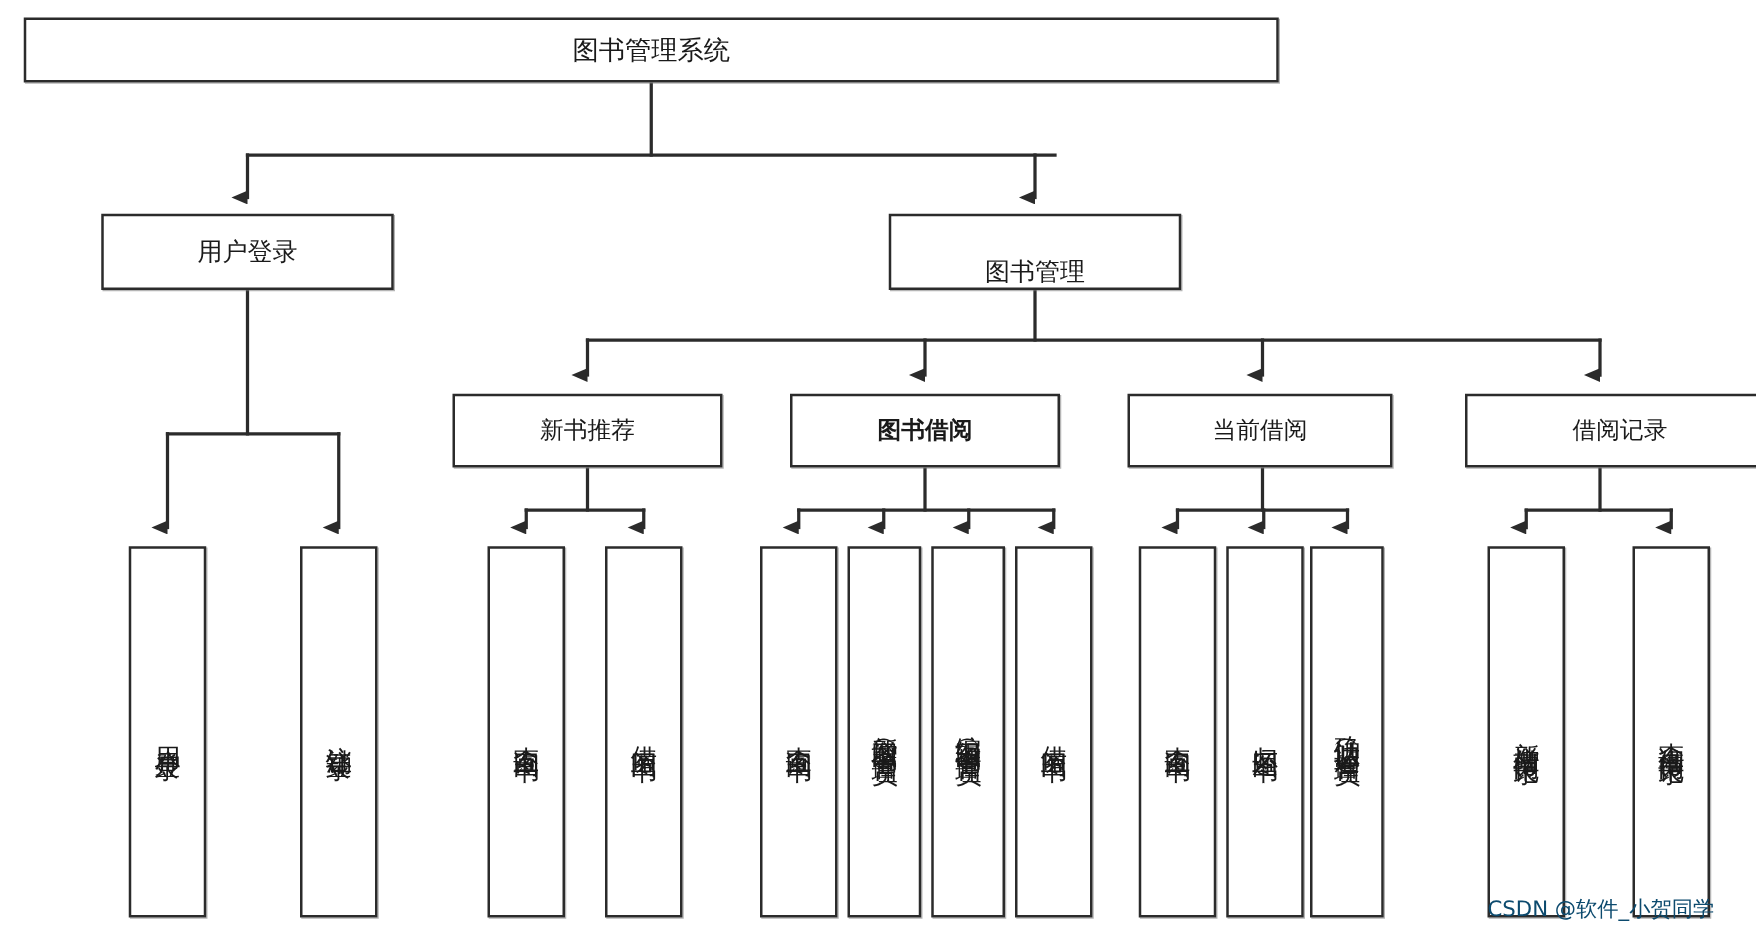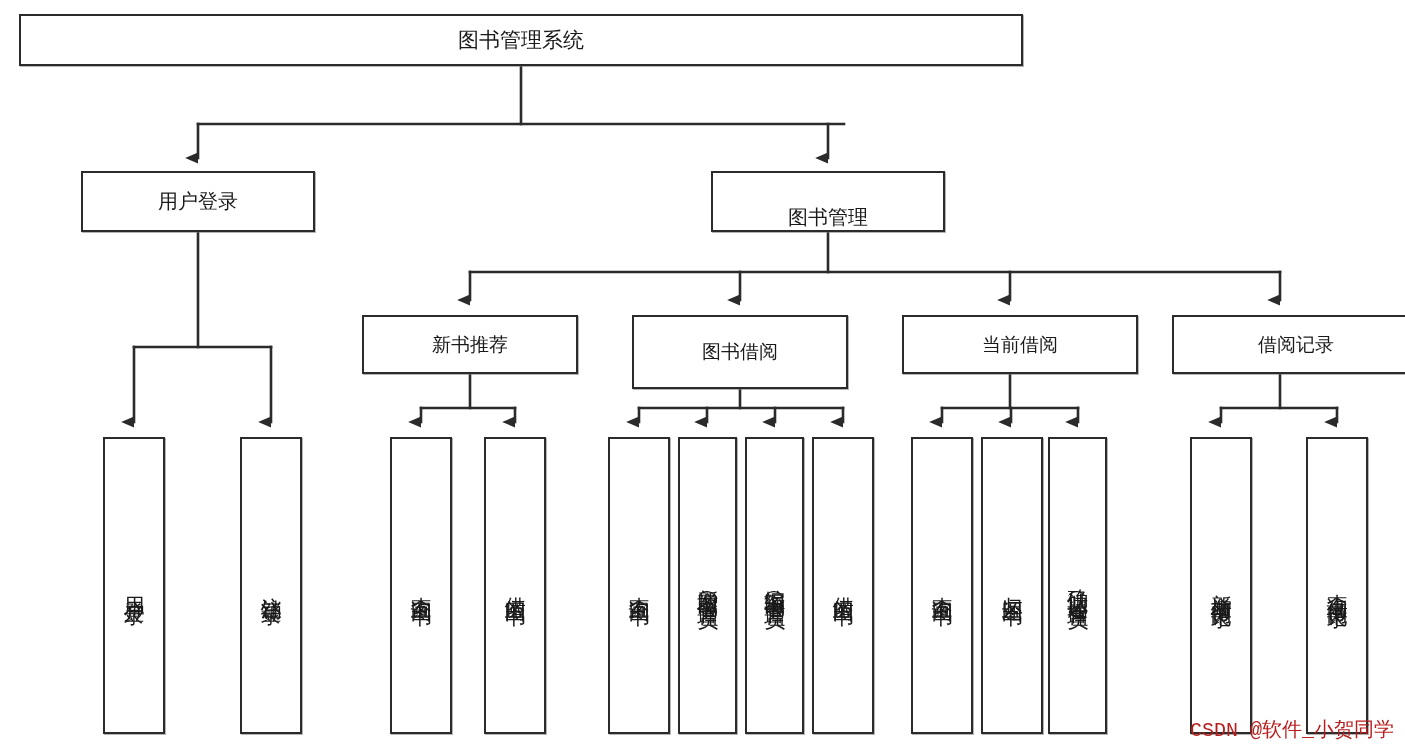--- a/index.html
+++ b/index.html
@@ -51,25 +51,24 @@
   }
   .node-leaf .node-label {
     font-size: 21px;
     letter-spacing: 3px;
     white-space: nowrap;
     writing-mode: vertical-rl;
     text-orientation: upright;
   }
   #watermark {
     position: absolute;
-    font-size: 20px;
-    color: #b91c1c;
+    font-size: 17px;
+    color: #0c4a6e;
     white-space: nowrap;
     pointer-events: none;
-    font-family: Liberation Mono, monospace;
   }
 </style>
 </head>
 <body>
 
 <div id="diagram-root">
 
   <svg id="edge-layer" viewBox="0 0 1405 747" xmlns="http://www.w3.org/2000/svg">
     <defs>
       <marker id="arrow" viewBox="0 0 12 14" refX="6" refY="13" markerWidth="11" markerHeight="13" orient="auto-start-reverse" markerUnits="userSpaceOnUse">
@@ -144,24 +143,24 @@
   <div class="node node-l2" id="n-l2-0" style="left: 81px; top: 171px; width: 234px; height: 61px;">
     <span class="node-label">用户登录</span>
   </div>
   <div class="node node-l2" id="n-l2-1" style="left: 711px; top: 171px; width: 234px; height: 61px; align-items: flex-end;">
     <span class="node-label">图书管理</span>
   </div>
 
   <div class="node node-l3" id="n-l3-0" style="left: 362px; top: 315px; width: 216px; height: 59px;">
     <span class="node-label">新书推荐</span>
   </div>
-  <div class="node node-l3" id="n-l3-1" style="left: 632px; top: 315px; width: 216px; height: 74px;">
+  <div class="node node-l3" id="n-l3-1" style="left: 632px; top: 315px; width: 216px; height: 59px; font-weight: bold;">
     <span class="node-label">图书借阅</span>
   </div>
-  <div class="node node-l3" id="n-l3-2" style="left: 902px; top: 315px; width: 236px; height: 59px;">
+  <div class="node node-l3" id="n-l3-2" style="left: 902px; top: 315px; width: 212px; height: 59px;">
     <span class="node-label">当前借阅</span>
   </div>
   <div class="node node-l3" id="n-l3-3" style="left: 1172px; top: 315px; width: 248px; height: 59px;">
     <span class="node-label">借阅记录</span>
   </div>
 
   <div class="node node-leaf" id="n-leaf-0" style="left: 103px; top: 437px; width: 62px; height: 297px;">
     <span class="node-label">用户登录</span>
   </div>
   <div class="node node-leaf" id="n-leaf-1" style="left: 240px; top: 437px; width: 62px; height: 297px;">

